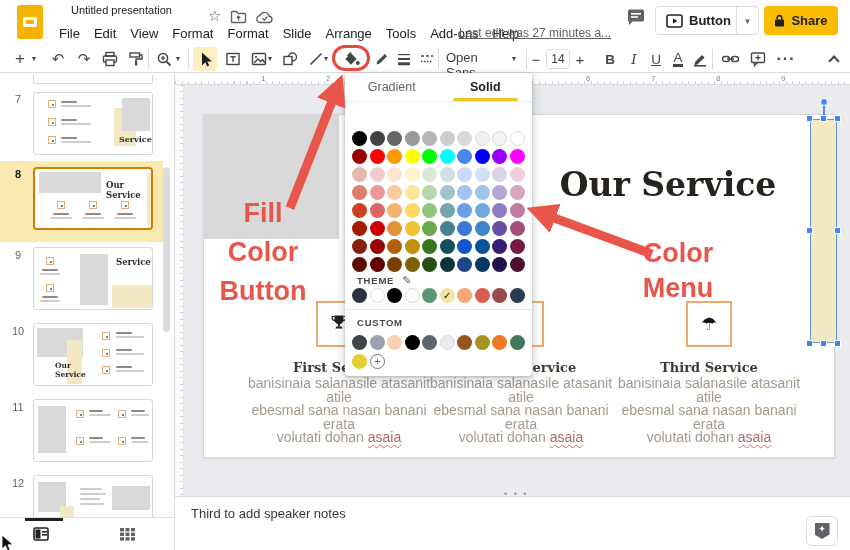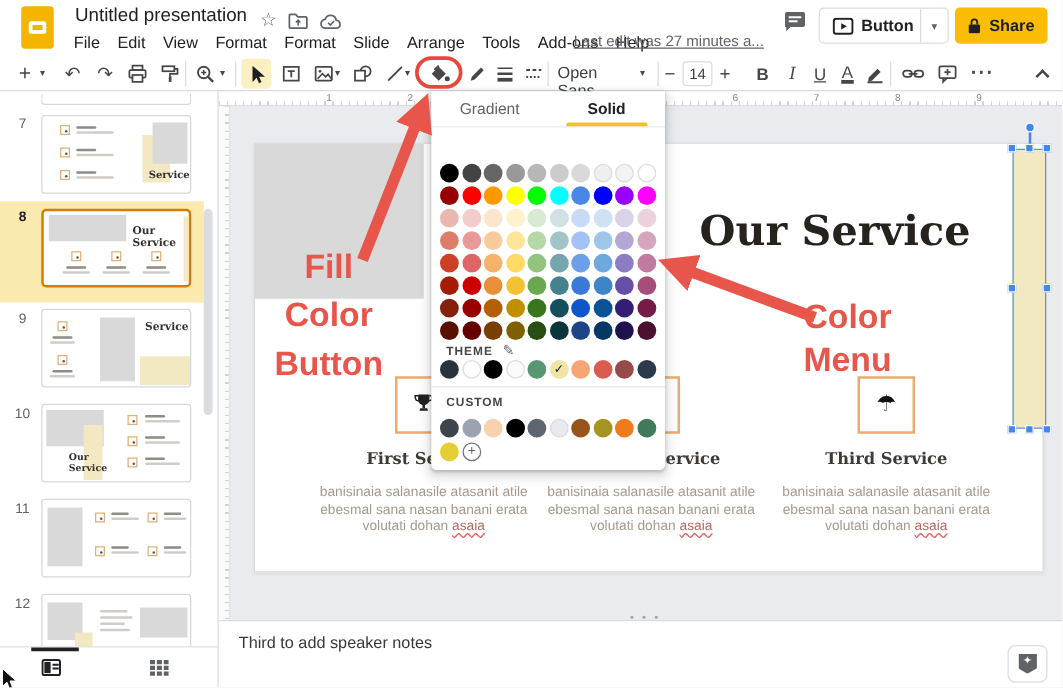--- a/index.html
+++ b/index.html
@@ -4,21 +4,21 @@
 <style>
   * { margin:0; padding:0; box-sizing:border-box; }
   body { background:#fff; font-family:"Liberation Sans", sans-serif; }
   #app { position:relative; width:850px; height:550px; overflow:hidden; background:#fff; }
   .abs { position:absolute; }
 
   
   #header { position:absolute; left:0; top:0; width:850px; height:45px; background:#fff; z-index:20; }
   #slides-logo { position:absolute; left:17px; top:5px; width:26px; height:34px; background:#f4b400; border-radius:3px; }
   #slides-logo .inner { position:absolute; left:6px; top:12px; width:14px; height:10px; border:3px solid #fff; border-radius:2px; }
-  #doc-title { position:absolute; left:60px; top:4px; font-size:15px; color:#202124; }
+  #doc-title { position:absolute; left:71px; top:4px; font-size:11px; color:#202124; }
   .hdr-ic { position:absolute; top:7px; color:#5f6368; font-size:14px; cursor:pointer; }
   #menu-bar { position:absolute; left:52px; top:24px; display:flex; }
   .menu-item { font-size:13px; color:#202124; padding:2px 7px; border-radius:3px; cursor:pointer; }
   #last-edit { position:absolute; left:459px; top:26px; font-size:12px; color:#5f6368; text-decoration:underline; cursor:pointer; white-space:nowrap; }
   #comment-btn { position:absolute; left:626px; top:8px; }
   #present-btn { position:absolute; left:655px; top:6px; width:104px; height:29px; border:1px solid #dadce0; border-radius:4px; display:flex; align-items:center; background:#fff; cursor:pointer; }
   #present-btn .lbl { font-size:13px; color:#202124; font-weight:bold; margin-left:6px; }
   #present-btn .caret-sep { margin-left:auto; border-left:1px solid #dadce0; width:22px; align-self:stretch; display:flex; align-items:center; justify-content:center; color:#5f6368; font-size:9px; }
   #share-btn { position:absolute; left:764px; top:6px; width:74px; height:29px; background:#fbbc04; border-radius:4px; display:flex; align-items:center; justify-content:center; gap:6px; cursor:pointer; }
   #share-btn .lbl { font-size:13px; font-weight:bold; color:#202124; }
@@ -57,21 +57,21 @@
   .ruler-num { position:absolute; top:1px; font-size:8px; color:#80868b; }
   #ruler-v { position:absolute; left:0; top:12px; width:9px; height:411px; background:#fbfbfb; border-right:1px solid #e4e5e7;
      background-image:repeating-linear-gradient(to bottom, #cfd1d4 0 1px, transparent 1px 6.5px); background-position:5px 0; background-repeat:repeat-y; background-size:4px 100%; }
 
   #slide { position:absolute; left:28px; top:41px; width:632px; height:344px; background:#fff; border:1px solid #d8d8d8; box-shadow:0 1px 3px rgba(0,0,0,.08); }
   #slide-gray-rect { position:absolute; left:0; top:0; width:135px; height:124px; background:#d9d9d9; }
   #slide-title { position:absolute; left:314px; top:50px; width:300px; text-align:center; font-family:"DejaVu Serif", serif; font-weight:bold; font-size:33px; color:#26221e; cursor:text; }
   .svc { position:absolute; top:186px; width:190px; text-align:center; }
   .svc-box { position:relative; margin:0 auto; width:46px; height:46px; border:2.5px solid #eeaa6e; display:flex; align-items:center; justify-content:center; background:#fff; cursor:pointer; }
   .svc-name { margin-top:13px; font-family:"DejaVu Serif", serif; font-weight:bold; font-size:13px; color:#3f3a35; }
-  .svc-desc { margin-top:13px; font-size:11px; line-height:13.5px; color:#a39a8d; }
+  .svc-desc { margin-top:2px; font-size:14px; line-height:13.5px; color:#a39a8d; }
   .red-word { color:#b0695f; text-decoration:underline wavy #e06666 1px; text-underline-offset:2px; }
   .umb { font-family:"DejaVu Sans", sans-serif; font-size:18px; color:#111; line-height:1; }
 
   
   #ybar-wrap { position:absolute; left:606px; top:4px; width:27px; height:224px; }
   #ybar { position:absolute; inset:0; background:#f2e8c2; border:1.5px solid #5a94e8; cursor:move; }
   .hdl { position:absolute; width:7px; height:7px; background:#4285f4; border:1px solid #fff; }
   #rot-stem { position:absolute; left:12.5px; top:-16px; width:2px; height:16px; background:#4285f4; }
   #rot-hdl { position:absolute; left:9.5px; top:-21px; width:8px; height:8px; border-radius:50%; background:#4285f4; border:1px solid #fff; }
 

